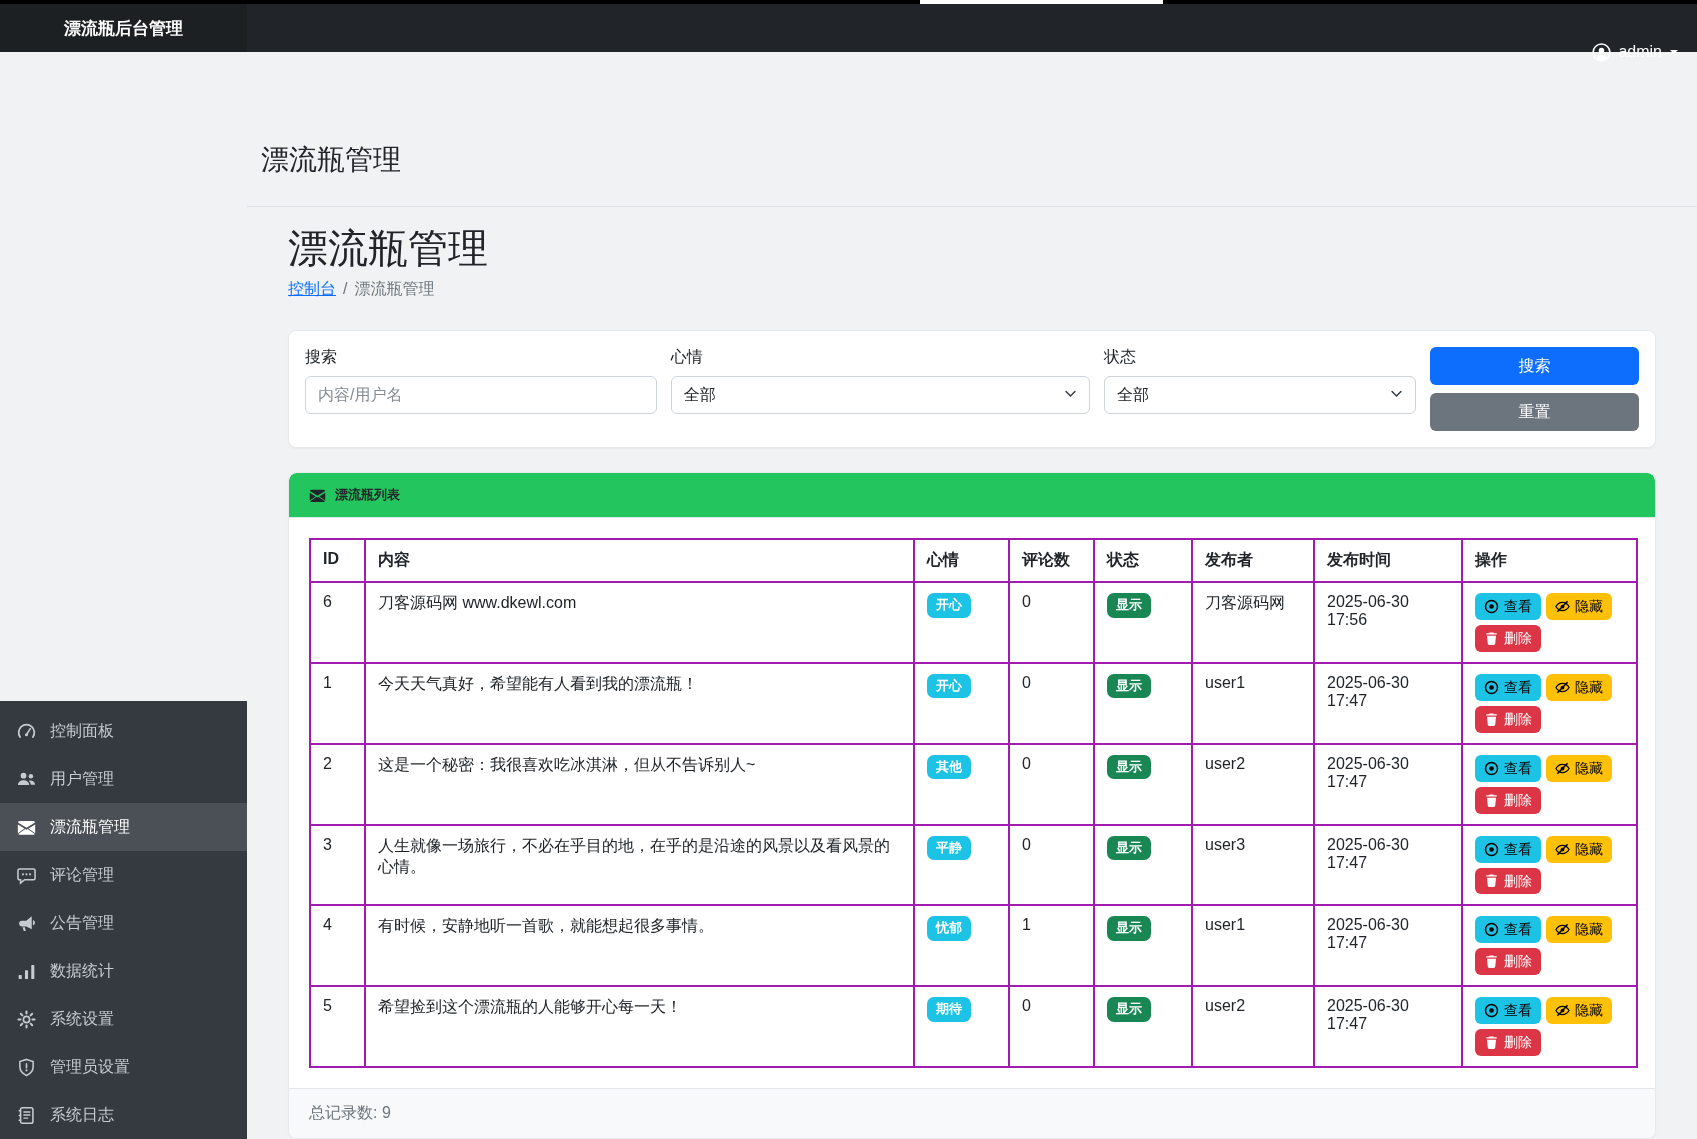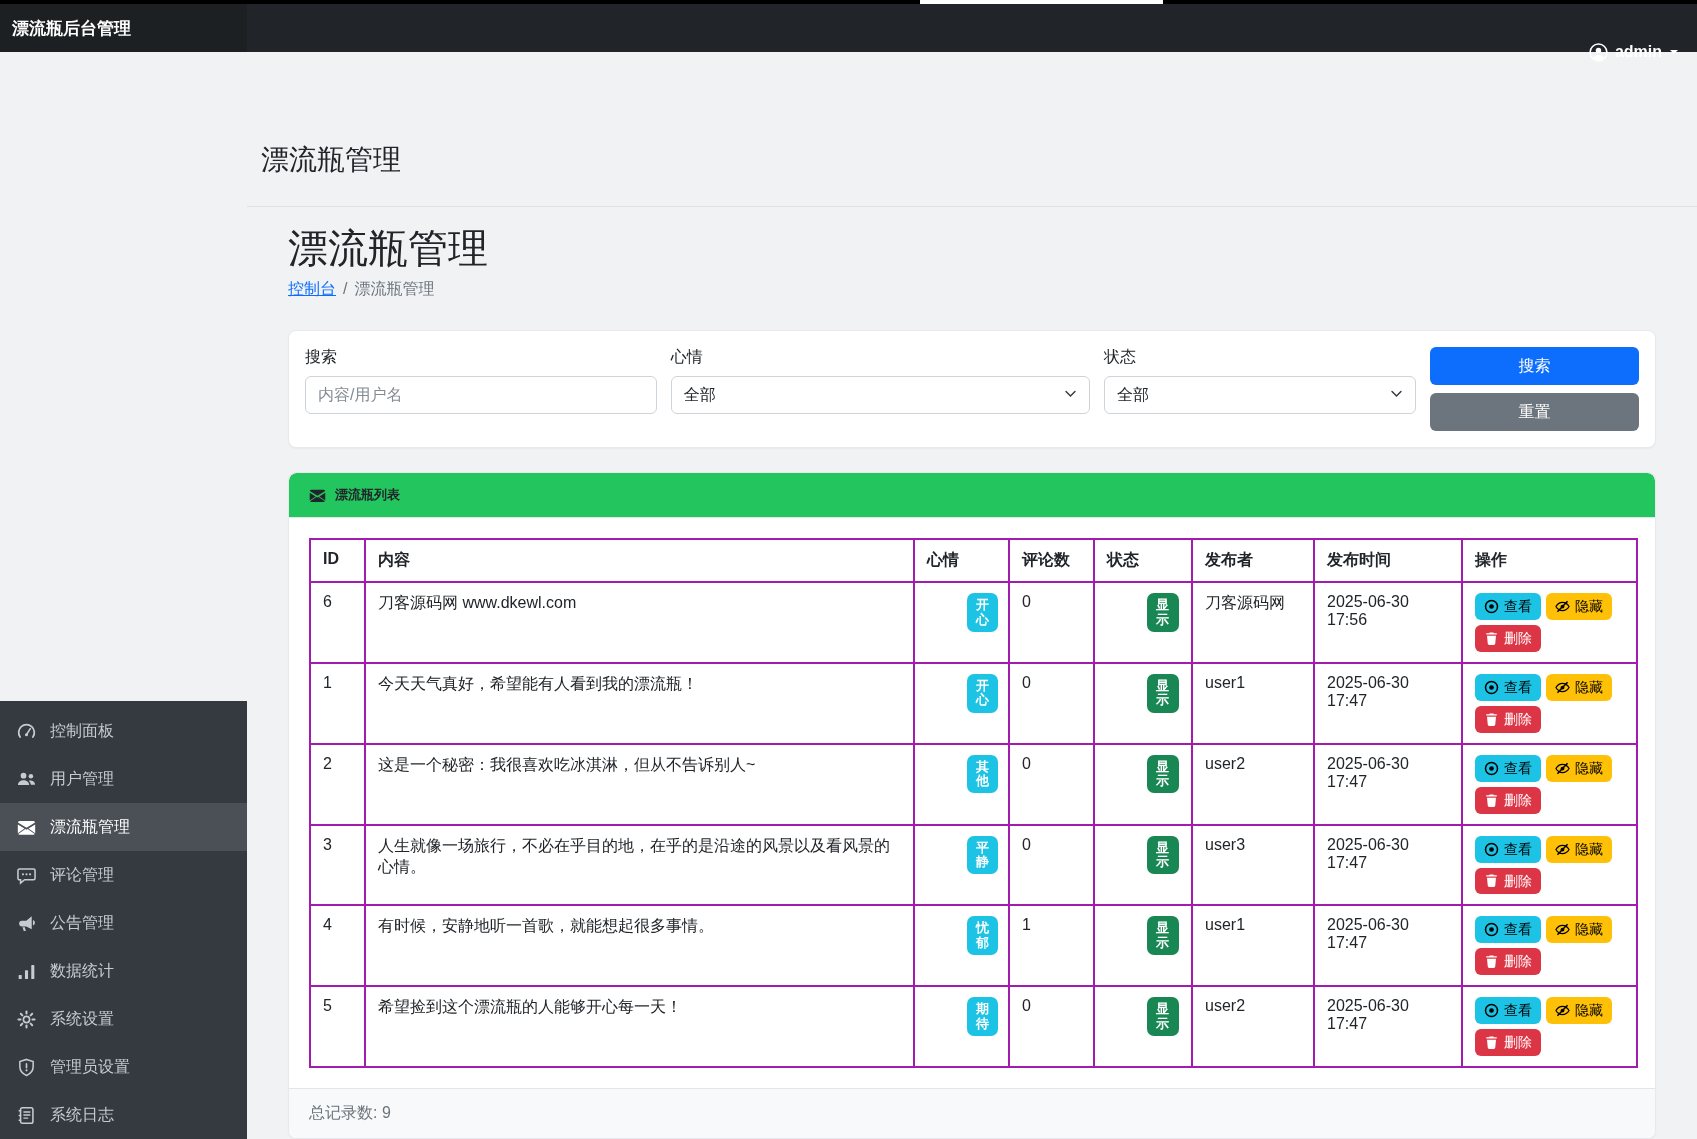--- a/index.html
+++ b/index.html
@@ -7,23 +7,23 @@
   body {
     font-family: "Liberation Sans", "DejaVu Sans", sans-serif;
     background:#f1f2f4; color:#212529; overflow:hidden; position:relative;
   }
   
   .top-strip { height:4px; background:#000; position:relative; }
   .tab-hint { position:absolute; left:920px; top:0; width:243px; height:4px; background:#fff; }
   
   .navbar { height:48px; background:#212529; display:flex; align-items:stretch; color:#fff; }
   .brand { width:247px; background:#1c2023; display:flex; align-items:center; padding:0 12px;
-           font-size:17px; font-weight:700; color:#fff; }
+           font-size:17px; font-weight:700; color:#fff;justify-content:center; }
   .nav-spacer { flex:1; }
-  .user-menu { display:flex; align-items:center; gap:7px; padding:0 18px; font-size:16px; font-weight:700; cursor:pointer;margin-top:48px; }
+  .user-menu { display:flex; align-items:center; gap:7px; padding:0 18px; font-size:16px; font-weight:400; cursor:pointer;margin-top:48px; }
   .user-menu svg { display:block; }
   
   .layout { display:flex; height:1087px;align-items:flex-end; }
   .sidebar { width:247px; background:#343a40; padding-top:6px; flex:none; }
   .side-item { display:flex; align-items:center; gap:14px; height:48px; padding:0 16px;
                color:#c6cbd0; font-size:16px; cursor:pointer; }
   .side-item .sicon { width:20px; height:20px; display:flex; align-items:center; justify-content:center; color:#c6cbd0; flex:none; }
   .side-item.active { background:#4a5056; color:#fff; }
   .side-item.active .sicon { color:#fff; }
   .main { flex:1; background:#f1f2f4; overflow:hidden; }
@@ -66,21 +66,21 @@
   .card-header .hicon { display:flex; color:#212529; }
   .card-body { padding:20px; }
   table { width:100%; border-collapse:collapse; table-layout:fixed; }
   th, td { border:2px solid #a21caf; padding:10px 12px; font-size:16px; text-align:left;
            vertical-align:top; color:#212529; word-break:break-word; }
   th { font-weight:700; }
   .card-footer { background:#f8f9fa; border-top:1px solid #e3e6e9; padding:14px 20px;
                  font-size:16px; color:#6c757d; border-radius:0 0 8px 8px; }
   
   .badge { display:inline-block; padding:5px 9px; border-radius:7px; font-size:13px;
-           font-weight:700; color:#fff; line-height:1.1;margin-left:40px; }
+           font-weight:700; color:#fff; line-height:1.1; }
   .badge-mood { background:#1cc3e4; }
   .badge-status { background:#198754; }
   
   .actions { display:flex; flex-wrap:wrap; gap:5px; max-width:150px; }
   .abtn { display:inline-flex; align-items:center; gap:5px; padding:4px 9px; border:none;
           border-radius:6px; font-size:14px; font-family:inherit; cursor:pointer; line-height:1.35; }
   .abtn svg { flex:none; }
   .abtn-view { background:#1cc3e4; color:#000; }
   .abtn-hide { background:#ffc107; color:#000; }
   .abtn-del  { background:#dc3545; color:#fff; }

